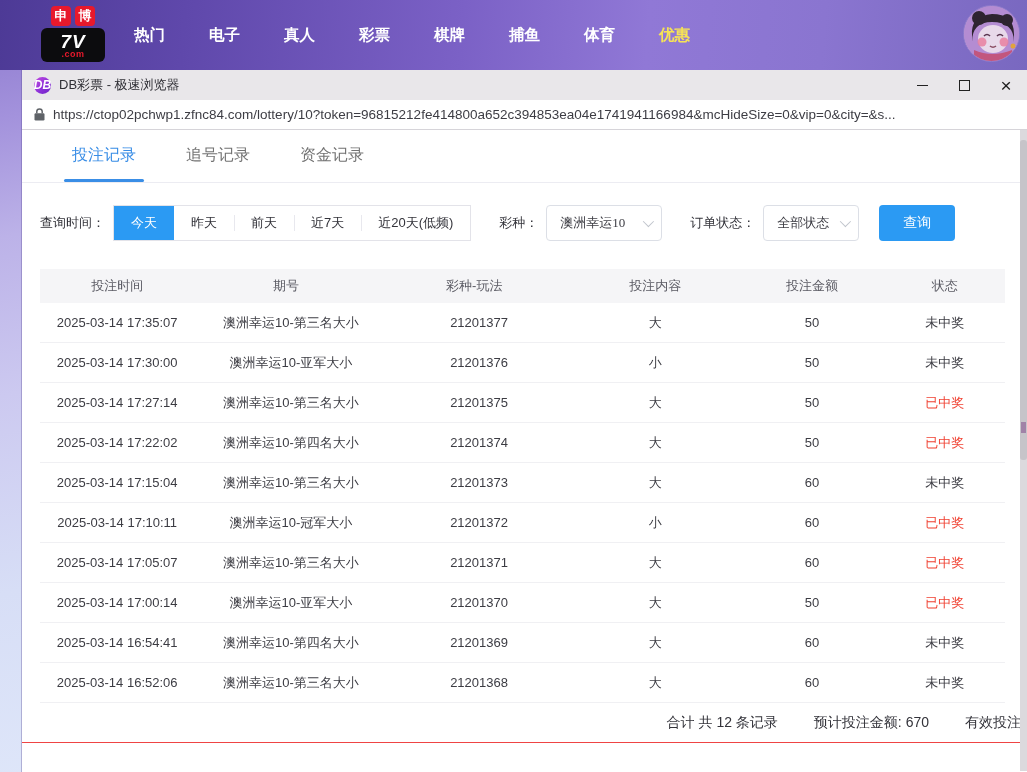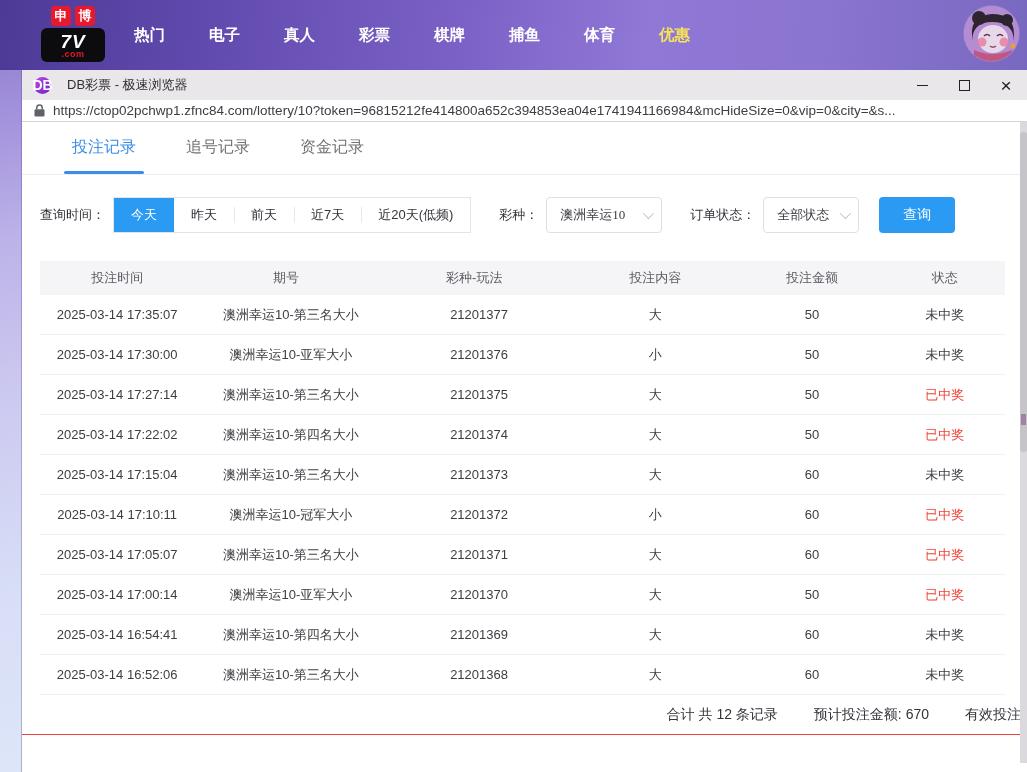--- a/index.html
+++ b/index.html
@@ -29,29 +29,29 @@
     background:radial-gradient(circle at 45% 60%, #e9c8de 0%, #c9a2d6 45%, #9a7cc8 100%); border:1px solid #8f7ccc; }
   .avatar svg{ display:block; }
 
   
   .bwindow{
     position:absolute; left:22px; top:70px; width:1005px; height:702px;
     background:#fff; box-shadow:-1px 0 0 rgba(90,75,150,.35); overflow:hidden;
   }
   .titlebar{ height:30px; background:#e9e7ea; display:flex; align-items:center; padding-left:12px; }
   .favicon{ width:17px; height:17px; border-radius:50%; background:linear-gradient(135deg,#c44ae0 0%,#8a30d8 60%,#6f25c4 100%);
-    color:#fff; font-size:14px; font-weight:700; display:flex; align-items:center; justify-content:center; margin-right:16px; flex:0 0 auto; }
+    color:#fff; font-size:12px; font-weight:700; font-style:italic; display:flex; align-items:center; justify-content:center; margin-right:8px; flex:0 0 auto; }
   .wtitle{ font-size:13px; color:#2f2f35; }
   .wcontrols{ margin-left:auto; display:flex; height:30px; }
   .ctrl{ width:42px; height:30px; display:flex; align-items:center; justify-content:center; color:#222; cursor:pointer; }
   .ctrl-min::before{ content:""; width:11px; height:1px; background:#222; }
   .ctrl-max::before{ content:""; width:9px; height:9px; border:1px solid #222; }
   .ctrl-close::before{ content:"\00D7"; font-size:19px; line-height:1; color:#1c1c1c; }
 
-  .urlbar{ height:22px; background:#fff; border-bottom:1px solid #d6d4d9; display:flex; align-items:center; padding:0 10px 0 12px;text-align:right; }
+  .urlbar{ height:30px; background:#fff; border-bottom:1px solid #d6d4d9; display:flex; align-items:center; padding:0 10px 0 12px;text-align:right; }
   .lock{ margin-right:8px; flex:0 0 auto; }
   .url-text{ font-size:13.5px; color:#3d3d44; white-space:nowrap; overflow:hidden; }
 
   
   .content{ position:relative; height:641px; background:#fff; }
 
   .tabbar{ height:53px; border-bottom:1px solid #ececf2; display:flex; align-items:flex-end; padding-left:48px; position:relative; }
   .tab{ font-size:16px; color:#737373; padding:0 2px 16px; margin-right:46px; cursor:pointer; position:relative; }
   .tab.active{ color:#3a8ee6; }
   .tab.active::after{ content:""; position:absolute; left:-6px; right:-6px; bottom:0; height:3px; border-radius:2px; background:#3a8ee6; }

